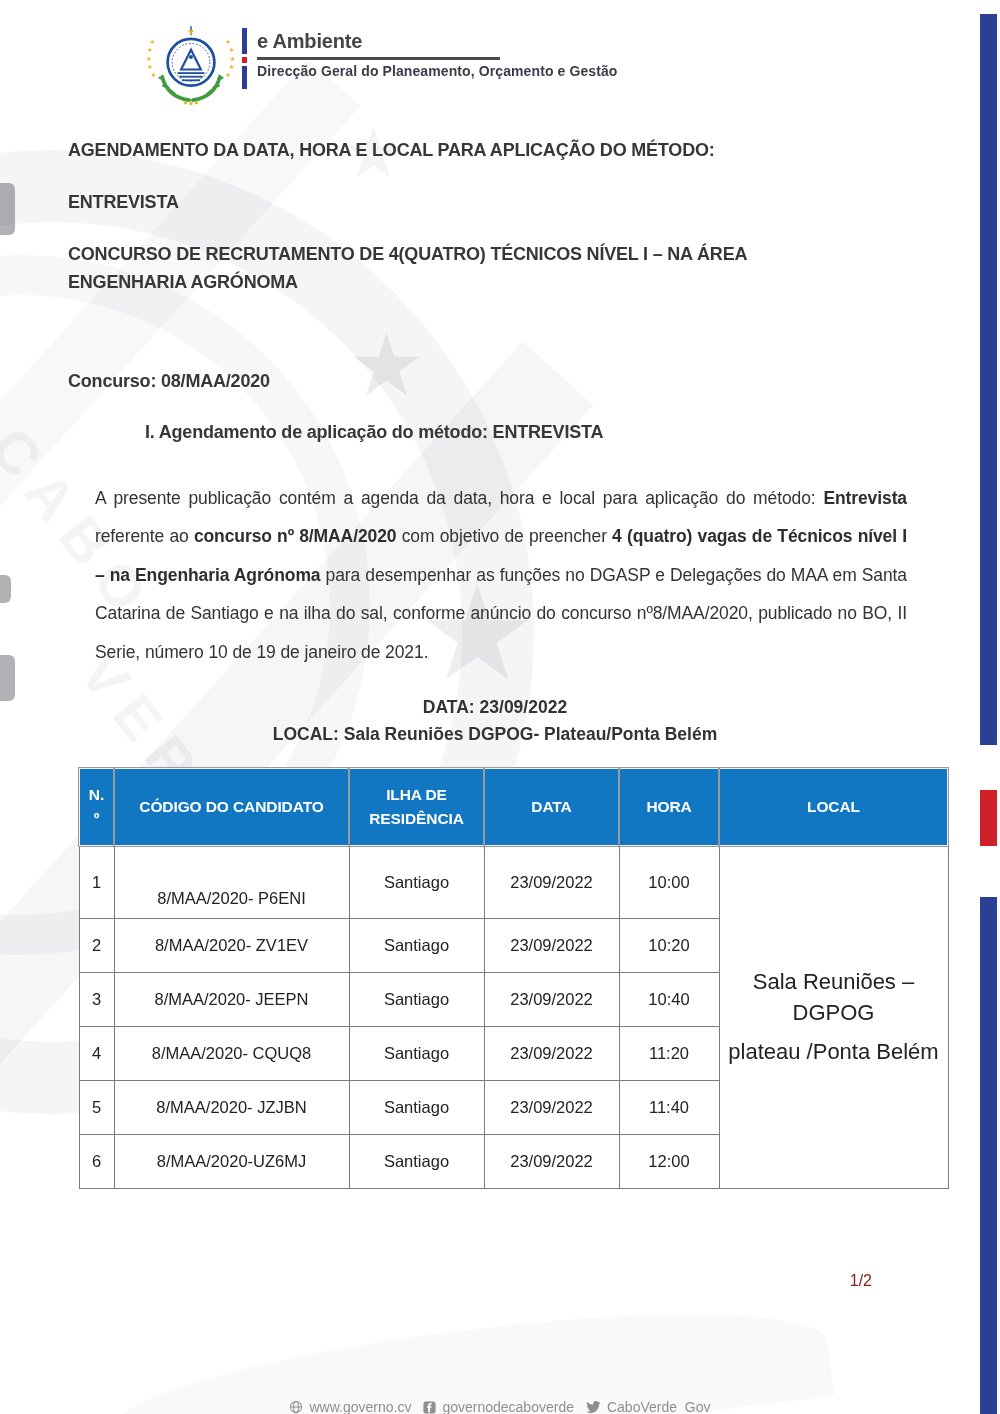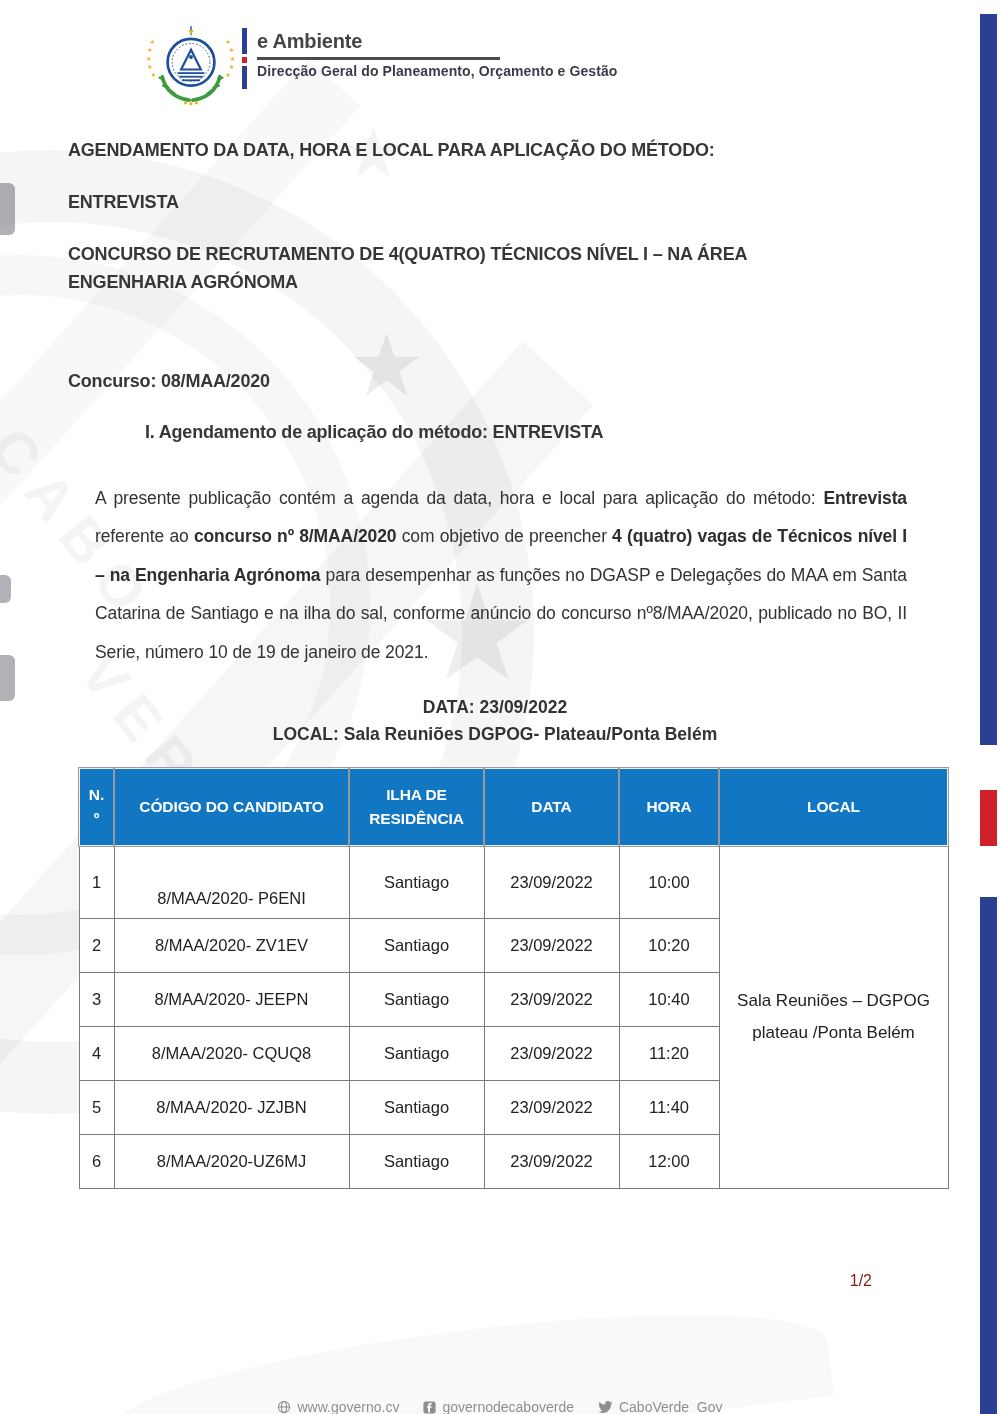--- a/index.html
+++ b/index.html
@@ -87,28 +87,28 @@
     border:1px solid #7a7a7a;
     text-align:center;vertical-align:middle;padding:2px 4px;
     background:#ffffff;
   }
   table.sched tr.r-head{height:78px;}
   table.sched tr.r1{height:72px;}
   table.sched tr.r2,table.sched tr.r3,table.sched tr.r4,table.sched tr.r5,table.sched tr.r6{height:54px;}
   td.code{text-align:left;padding-left:9px;vertical-align:top;padding-top:5px;}
   tr.r1 td.code{vertical-align:bottom;padding-bottom:10px;}
   tr.r6 td.code{}
-  td.local-merged{vertical-align:middle;font-size:17px;line-height:1.4;}
+  td.local-merged{vertical-align:middle;font-size:22px;line-height:1.4;}
   td.local-merged .ll{margin:8px 0;}
 
   
   .page-num{position:absolute;right:128px;top:1272px;font-size:16px;color:#7f1d1d;}
   .footer{
     position:absolute;left:0;right:0;top:1399px;
-    display:flex;justify-content:center;align-items:flex-end;gap:24px;
+    display:flex;justify-content:center;align-items:flex-end;gap:12px;
     color:#8f8f8f;font-size:14px;white-space:nowrap;
   }
   .footer .f-item{display:flex;align-items:center;gap:6px;}
   .footer svg{display:block;}
 </style>
 </head>
 <body>
 
 <div class="page">
 

